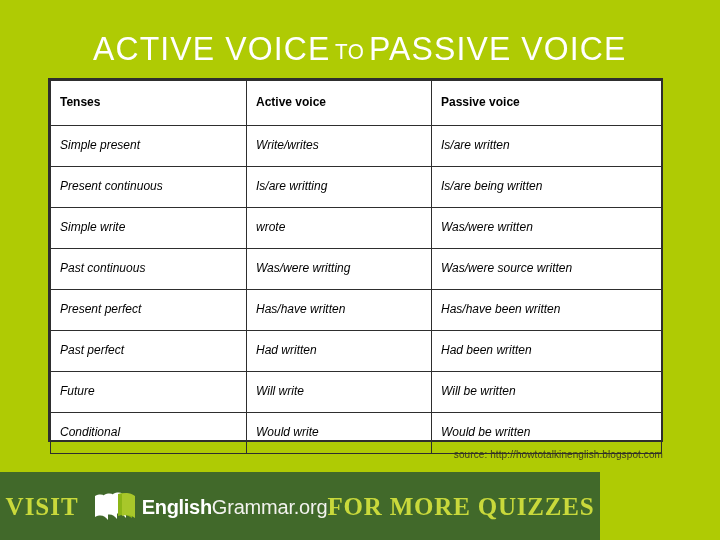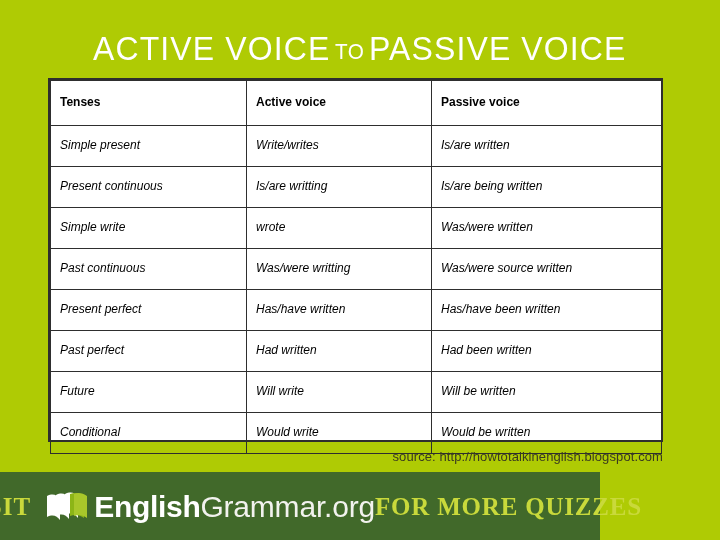--- a/index.html
+++ b/index.html
@@ -94,21 +94,21 @@
     font-weight: 400;
     height: 40px;
     font-style: italic;
   }
 
   
   .source {
     position: absolute;
     right: 57px;
     top: 449px;
-    font-size: 13px;
+    font-size: 10px;
     color: #3A3A20;
     font-family: "Liberation Sans", sans-serif;
     letter-spacing: 0.1px;
     white-space: nowrap;
   }
 
   
   .footer {
     position: absolute;
     left: 0;
@@ -136,21 +136,21 @@
     margin-right: 14px;
   }
   .logo-mark {
     width: 44px;
     height: 34px;
     margin-right: 5px;
     flex: 0 0 auto;
   }
   .brand {
     font-family: "Liberation Sans", sans-serif;
-    font-size: 30px;
+    font-size: 20px;
     white-space: nowrap;
     line-height: 1;
   }
   .brand .b-bold {
     color: #FFFFFF;
     font-weight: bold;
     letter-spacing: -0.3px;
   }
   .brand .b-light {
     color: #F2F2EE;

